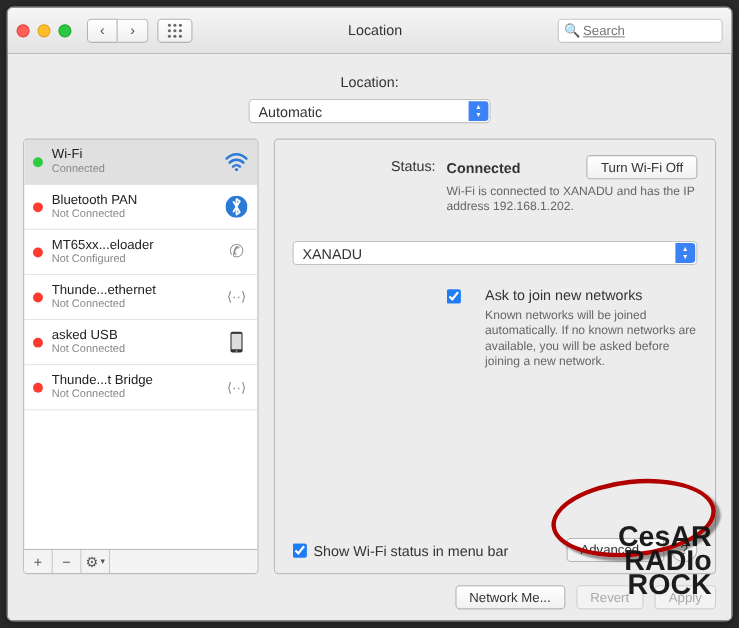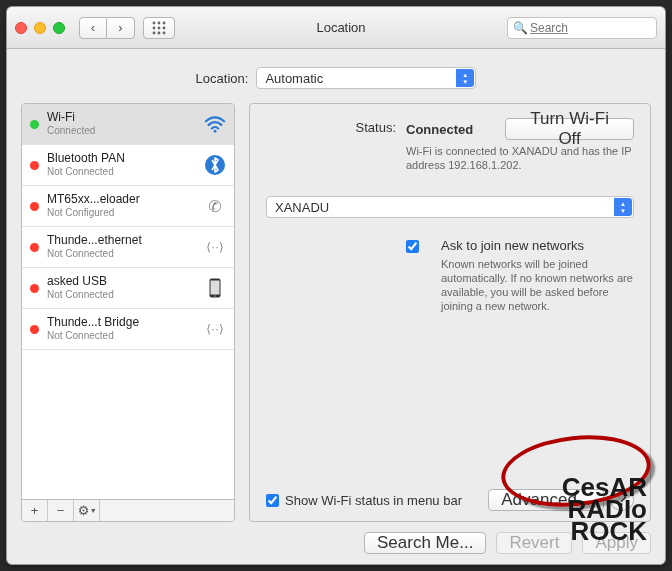--- a/index.html
+++ b/index.html
@@ -60,21 +60,21 @@
   .search-wrap input {
     width:100%; height:22px; border:1px solid #c5c5c5;
     border-radius:4px; padding:0 6px 0 22px;
     background:#fff; font-size:12px; color:#888;text-decoration:underline;
   }
   .search-wrap .sicon{position:absolute;left:6px;top:4px;color:#888;font-size:12px}
 
   
   .body { flex:1; padding: 10px 14px 10px 14px; display:flex; flex-direction:column; }
 
-  .loc-row { display:flex; align-items:center; justify-content:center; gap:8px; margin: 8px 0 14px; }
+  .loc-row { display:flex; align-items:center; justify-content:center; gap:8px; margin: 8px 0 14px; flex-direction: column; }
   .loc-row label { font-size:13px; color:#333; }
   .select {
     position:relative; background:#fff; border:1px solid #c3c3c3; border-radius:4px;
     height:22px; display:flex; align-items:center; padding:0 24px 0 8px;
     font-size:13px; min-width:220px;
   }
   .select .spin {
     position:absolute; right:1px; top:1px; bottom:1px; width:18px;
     background:#3b82f6; border-radius:0 3px 3px 0;
     display:flex; flex-direction:column; align-items:center; justify-content:center;
@@ -116,21 +116,21 @@
     flex:1; border:1px solid #bcbcbc; border-radius:4px;
     background:#ececec; padding:14px 16px 10px;
     display:flex; flex-direction:column; position:relative;
   }
   .row { display:flex; gap:10px; margin-bottom:6px;justify-content:center; }
   .row .klabel{width:130px; text-align:right; font-size:13px; color:#333; padding-top:2px}
   .row .kval{flex:1; font-size:13px}
   .mac-btn {
     background: linear-gradient(#ffffff,#f1f1f1);
     border:1px solid #b5b5b5; border-radius:4px;
-    height:22px; padding:0 12px; font-size:17px; color:#333;
+    height:22px; padding:0 12px; font-size:12px; color:#333;
     display:inline-flex;align-items:center;justify-content:center;
   }
   .mac-btn.dis{color:#aaa;border-color:#cfcfcf;background:#f3f3f3}
   .desc{font-size:11px;color:#666;line-height:14px;margin-top:4px}
 
   .check-row{display:flex;align-items:flex-start;gap:22px;margin-top:14px}
   .check-row input{margin-top:2px;accent-color:#1e7df4}
   .check-row .ck-body{flex:1}
   .check-row .ck-body .lbl{font-size:13px;color:#333}
   .check-row.inset{margin-left:140px}
@@ -338,21 +338,21 @@
           <span style="flex:1"></span>
           <button class="mac-btn">Advanced...</button>
           <button class="mac-btn" style="width:24px;padding:0;border-radius:50%">?</button>
         </div>
 
       </div>
 
     </div>
 
     <div class="bottom-row">
-      <button class="mac-btn">Search Me...</button>
+      <button class="mac-btn">Network Me...</button>
       <button class="mac-btn dis">Revert</button>
       <button class="mac-btn dis">Apply</button>
     </div>
 
   </div>
 
   <div class="annot"></div>
   <div class="watermark">
     <span>CesAR</span>
     <span>RADIo</span>

